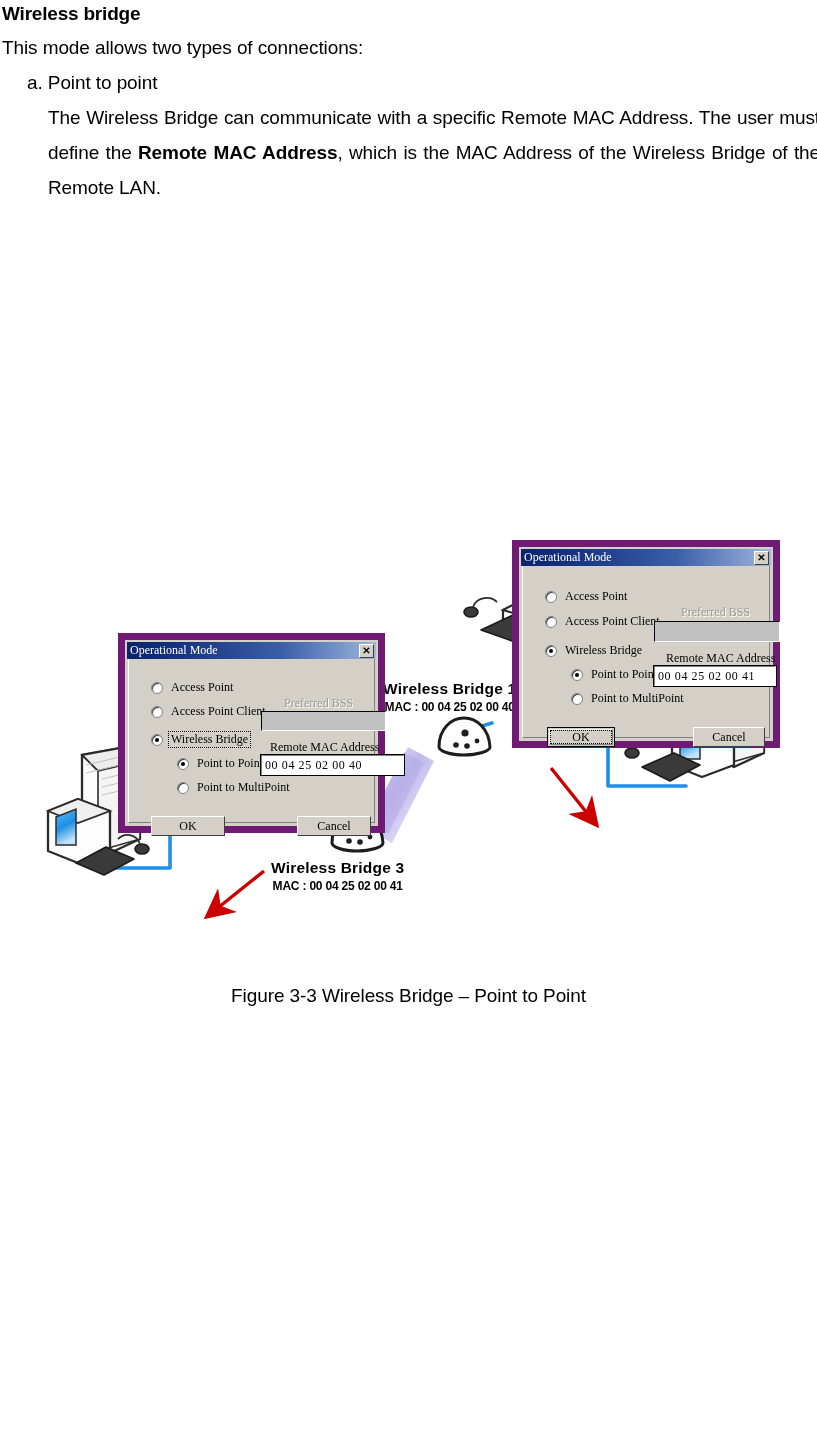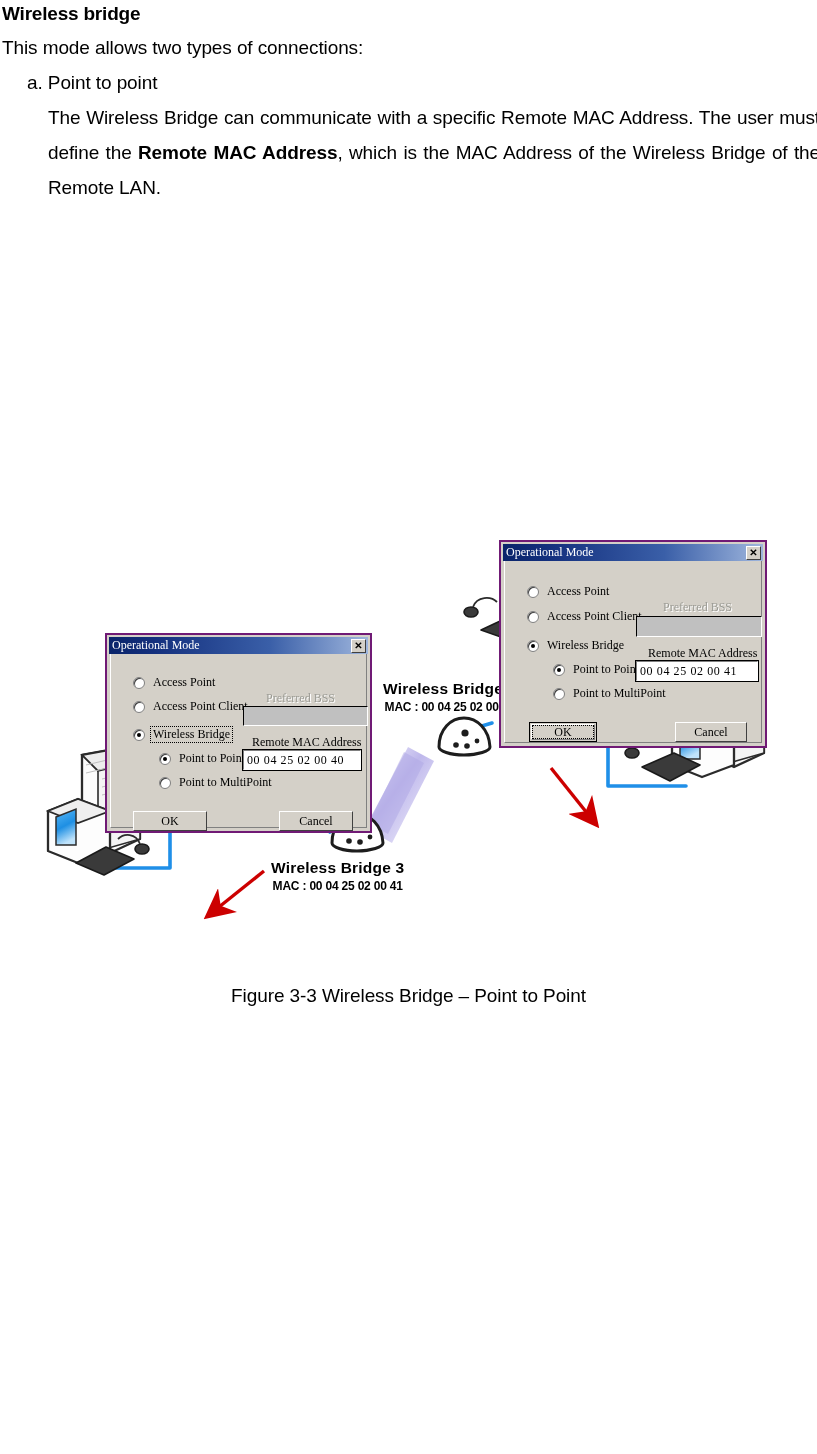--- a/index.html
+++ b/index.html
@@ -79,23 +79,24 @@
 
   #label-wb1 { left: 383px; top: 449px; text-align: center; }
   #label-we1 { left: 565px; top: 450px; }
   #label-we2 { left: 175px; top: 533px; }
   #label-wb2 { left: 271px; top: 628px; text-align: center; }
 
   
   .dialog {
     position: absolute;
     background: #d4d0c8;
-    border: 2px solid #701a75;
+    border: 7px solid #701a75;
     box-shadow: 0 0 0 0 transparent;
     font-family: "Liberation Serif", serif;
+    margin-left: 13px;
   }
   .dlg-inner {
     position: absolute;
     inset: 3px;
     border-top: 1px solid #ffffff;
     border-left: 1px solid #ffffff;
     border-right: 1px solid #808080;
     border-bottom: 1px solid #808080;
   }
   .titlebar {
@@ -487,21 +488,21 @@
         </div>
         <div class="radio-row" style="left:48px; top:118px;">
           <span class="radio"></span>
           <span class="radio-label">Point to MultiPoint</span>
         </div>
 
         <div class="fld-label disabled" style="left:155px; top:34px;">Preferred BSS</div>
         <div class="textbox disabled" style="left:132px; top:49px; width:125px; height:20px;"></div>
 
         <div class="fld-label" style="left:141px; top:78px;">Remote MAC Address</div>
-        <div class="textbox" style="left:132px; top:93px; width:118px; height:20px;">00 04 25 02 00 40</div>
+        <div class="textbox" style="left:132px; top:93px; width:143px; height:20px;">00 04 25 02 00 40</div>
 
         <div class="btn" style="left:22px; top:154px; width:74px; height:20px;">
           <span>OK</span>
         </div>
         <div class="btn" style="left:168px; top:154px; width:74px; height:20px;">
           <span>Cancel</span>
         </div>
       </div>
     </div>
 

